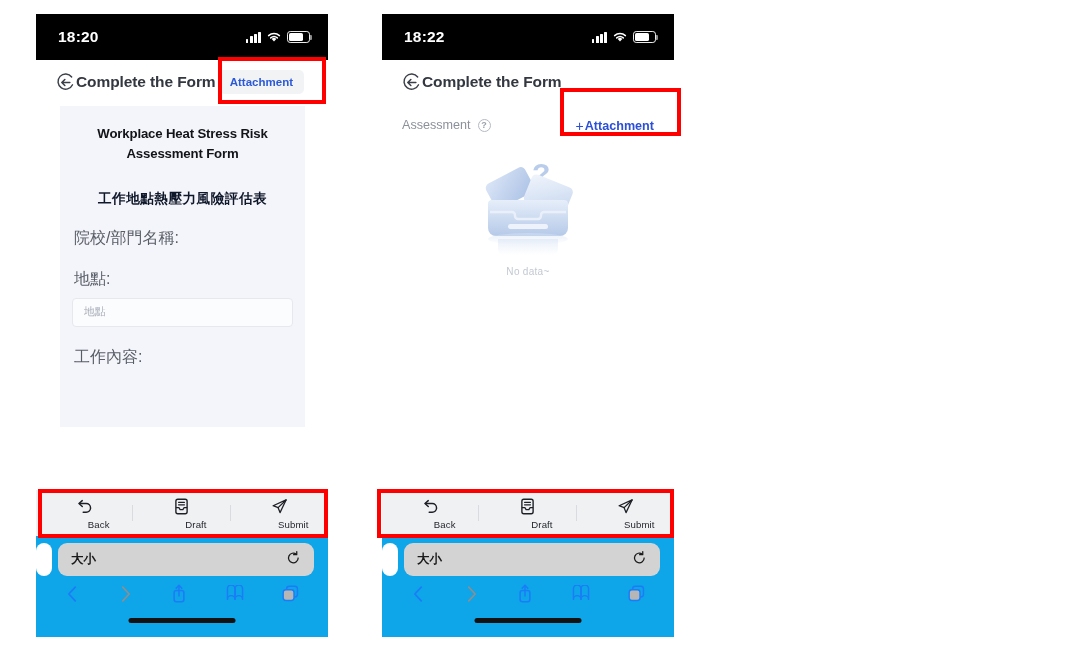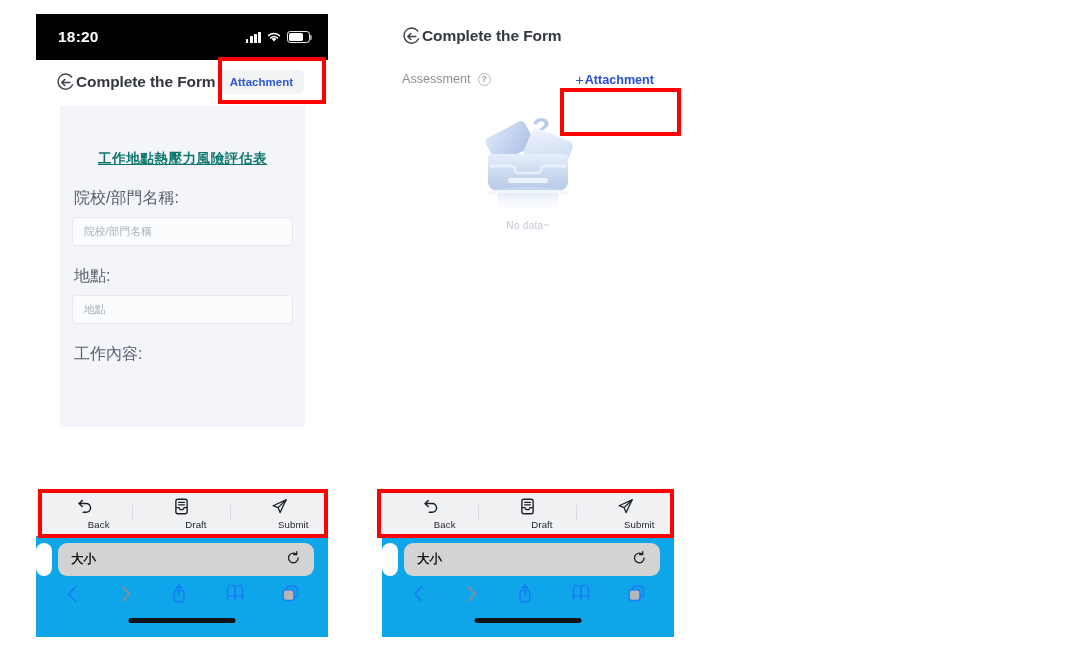--- a/index.html
+++ b/index.html
@@ -93,21 +93,21 @@
     padding: 18px 12px 0 12px;
     min-height: 321px;
   }
   .form-title-en {
     text-align:center; font-size:13.2px; font-weight:700;
     color:#111318; line-height:1.5; letter-spacing:-.15px;
     padding: 0 6px;
   }
   .form-title-zh {
     text-align:center; font-size:13.6px; font-weight:700;
-    color:#0f766e; margin-top: 26px; letter-spacing:.5px;text-decoration:underline;
+    color:#0f172a; margin-top: 26px; letter-spacing:.5px;
   }
   .field-label {
     font-size: 16px; color:#585d66; margin-top: 20px; padding-left:2px;
   }
   .field-input {
     margin-top: 8px; height: 29px;
     background:#fbfcfe; border:1px solid #e6e8ee;
     border-radius: 4px;
     display:flex; align-items:center;
     padding: 0 11px;
@@ -242,37 +242,56 @@
           <path d="M16.5 4.2 A8 8 0 1 0 17.4 12.4" stroke="#3a3f48" stroke-width="1.5" fill="none" stroke-linecap="round"></path>
           <path d="M14.6 10 H6.4 M9.3 6.9 L6.1 10 L9.3 13.1" stroke="#3a3f48" stroke-width="1.6" fill="none" stroke-linecap="round" stroke-linejoin="round"></path>
         </svg>
         <span class="nav-title">Complete the Form</span>
       </div>
       <div class="attach-pill">Attachment</div>
     </div>
 
     <div class="form-body">
       <div class="form-card">
+        <div class="form-title-en">Workplace Heat Stress Risk Assessment Form</div>
         <div class="form-title-zh">工作地點熱壓力風險評估表</div>
 
         <div class="field-label">院校/部門名稱:</div>
-        <div class="field-input">院校/部門名稱</div>
 
         <div class="field-label">地點:</div>
         <div class="field-input">地點</div>
 
         <div class="field-label">工作內容:</div>
 
 
       </div>
     </div>
   </div>
 
   <div class="phone phone-right">
 
+    <div class="statusbar">
+      <div class="clock">18:22</div>
+      <div class="status-icons">
+        <span class="sig">
+            <i></i>
+            <i></i>
+            <i></i>
+            <i></i>
+          </span>
+        <svg width="16" height="12" viewBox="0 0 16 12">
+          <path d="M8 10.4 L10.3 7.9 A3.4 3.4 0 0 0 5.7 7.9 Z" fill="#fff"></path>
+          <path d="M2.6 4.6 A8 8 0 0 1 13.4 4.6" stroke="#fff" stroke-width="1.5" fill="none" stroke-linecap="round"></path>
+          <path d="M4.7 6.9 A5 5 0 0 1 11.3 6.9" stroke="#fff" stroke-width="1.5" fill="none" stroke-linecap="round"></path>
+        </svg>
+        <span class="batt">
+            <b></b>
+          </span>
+      </div>
+    </div>
 
     <div class="navbar">
       <div class="nav-left">
         <svg class="back-circle" width="19" height="19" viewBox="0 0 20 20">
           <path d="M16.5 4.2 A8 8 0 1 0 17.4 12.4" stroke="#3a3f48" stroke-width="1.5" fill="none" stroke-linecap="round"></path>
           <path d="M14.6 10 H6.4 M9.3 6.9 L6.1 10 L9.3 13.1" stroke="#3a3f48" stroke-width="1.6" fill="none" stroke-linecap="round" stroke-linejoin="round"></path>
         </svg>
         <span class="nav-title">Complete the Form</span>
       </div>
     </div>

